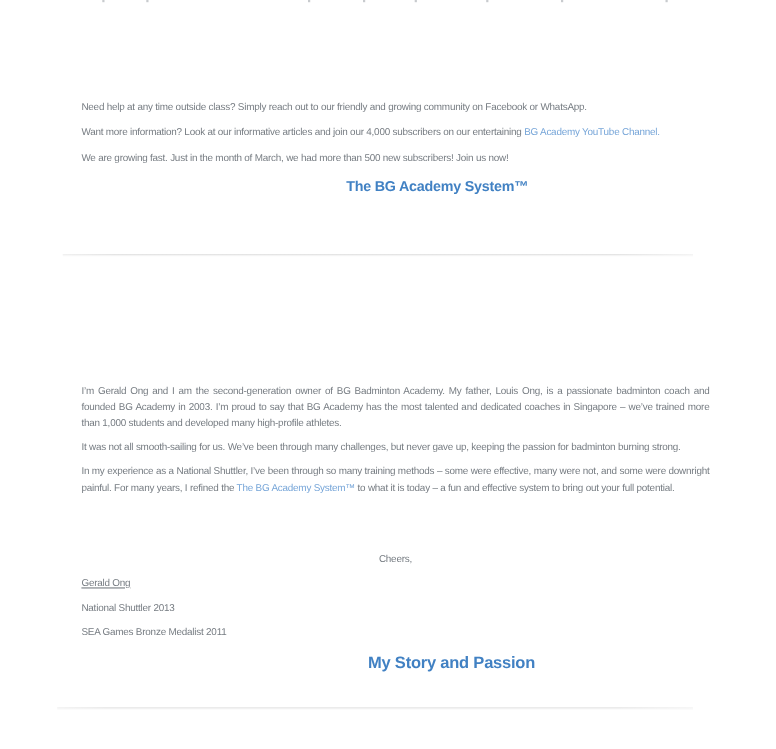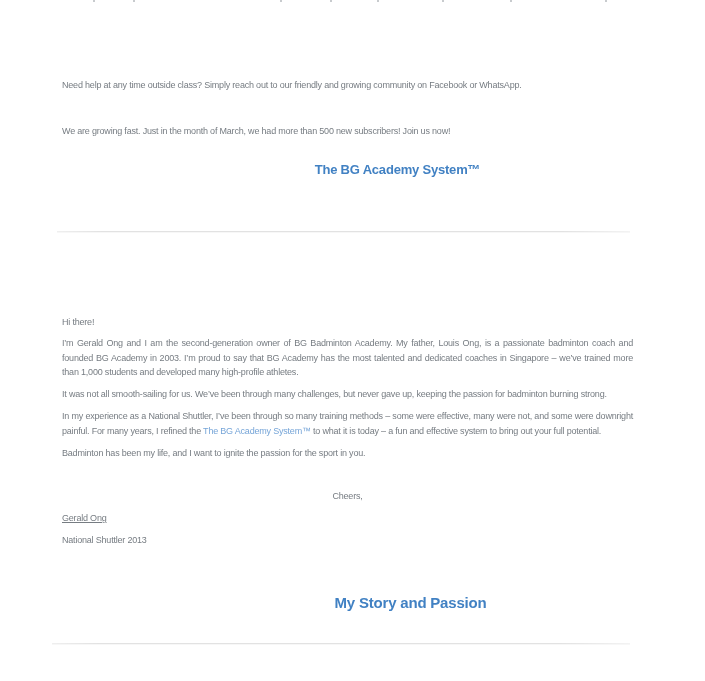--- a/index.html
+++ b/index.html
@@ -9,21 +9,21 @@
     height: 681px;
     background: #ffffff;
     overflow: hidden;
     font-family: "Liberation Sans", sans-serif;
     color: #767c82;
   }
   .para {
     position: absolute;
     left: 58px;
     width: 571px;
-    margin: 4px;
+    margin: 16px;
     font-size: 9px;
     line-height: 14.5px;
     letter-spacing: -0.2px;
     color: #767c82;
   }
   .just { text-align: justify; text-justify: inter-word; }
   a.inline-link {
     color: #76a5d8;
     text-decoration: none;
     cursor: pointer;
@@ -89,38 +89,38 @@
   <span class="remnant" style="left:133px"></span>
   <span class="remnant" style="left:280px"></span>
   <span class="remnant" style="left:330px"></span>
   <span class="remnant" style="left:377px"></span>
   <span class="remnant" style="left:442px"></span>
   <span class="remnant" style="left:510px"></span>
   <span class="remnant" style="left:605px"></span>
 
   <p class="para pos-help">Need help at any time outside class? Simply reach out to our friendly and growing community on Facebook or WhatsApp.</p>
 
+  <p class="para pos-info"><span>Want more information? Look at our informative articles and join our 4,000 subscribers on our entertaining </span><a class="inline-link">BG Academy YouTube Channel.</a></p>
 
   <p class="para pos-growth">We are growing fast. Just in the month of March, we had more than 500 new subscribers! Join us now!</p>
 
   <h2 class="heading heading-system">The BG Academy System™</h2>
 
   <div class="divider divider-1"></div>
 
-  <p class="para pos-greeting">Hi there!</p>
 
   <p class="para just pos-sp1">I’m Gerald Ong and I am the second-generation owner of BG Badminton Academy. My father, Louis Ong, is a passionate badminton coach and founded BG Academy in 2003. I’m proud to say that BG Academy has the most talented and dedicated coaches in Singapore – we’ve trained more than 1,000 students and developed many high-profile athletes.</p>
 
   <p class="para just pos-sp2">It was not all smooth-sailing for us. We’ve been through many challenges, but never gave up, keeping the passion for badminton burning strong.</p>
 
   <p class="para just pos-sp3"><span>In my experience as a National Shuttler, I’ve been through so many training methods – some were effective, many were not, and some were downright painful. For many years, I refined the </span><a class="inline-link">The BG Academy System™</a><span> to what it is today – a fun and effective system to bring out your full potential.</span></p>
 
-  <p class="para pos-sp4">Badminton has been my life, and I want to ignite the passion for the sport in you.</p>
 
   <p class="para pos-sig0">Cheers,</p>
   <p class="para pos-sig1">Gerald Ong</p>
   <p class="para pos-sig2">National Shuttler 2013</p>
+  <p class="para pos-sig3">SEA Games Bronze Medalist 2011</p>
 
   <h2 class="heading heading-story">My Story and Passion</h2>
 
   <div class="divider divider-2"></div>
 
 </div>
 
 </body></html>

